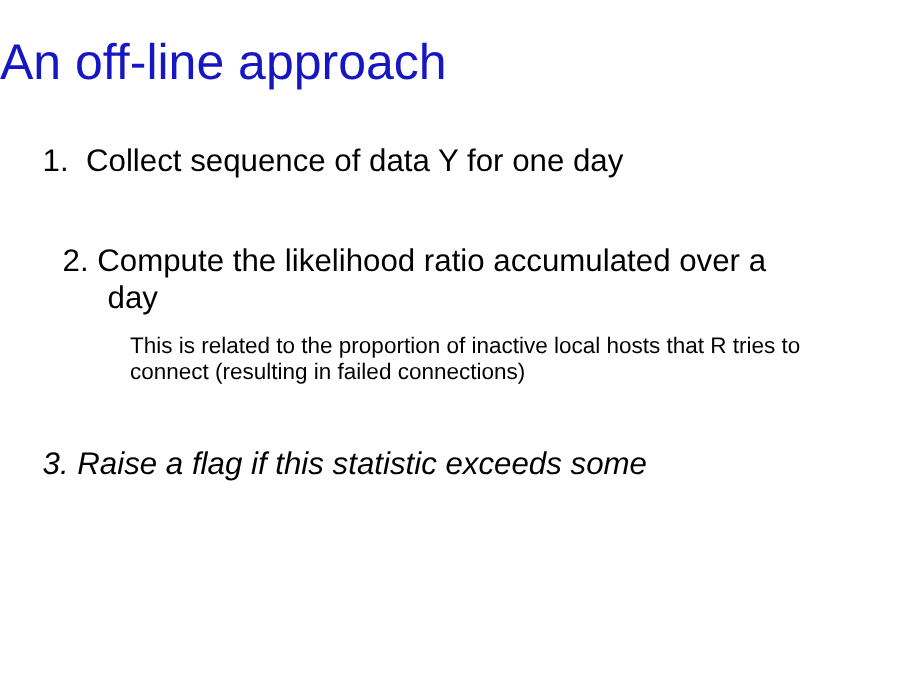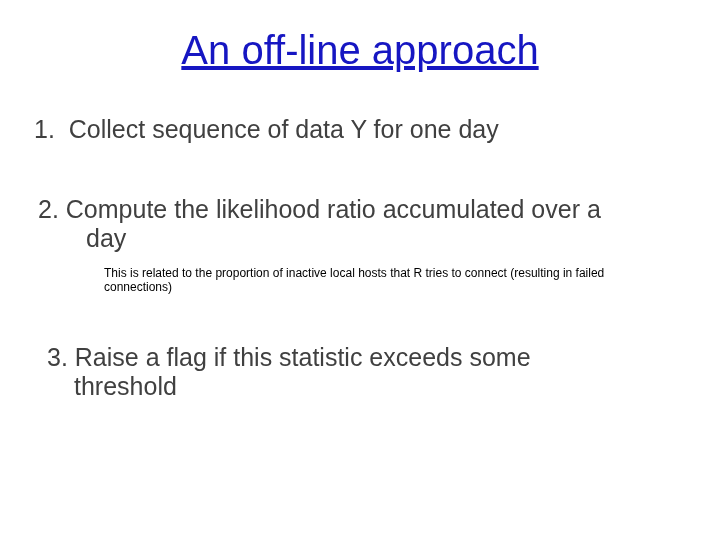--- a/index.html
+++ b/index.html
@@ -15,69 +15,68 @@
     width: 720px;
     height: 540px;
     position: relative;
     box-sizing: border-box;
   }
   .title {
     position: absolute;
     top: 28px;
     left: 0;
     width: 720px;
-    text-align: center;
     font-size: 40px;
     font-weight: 400;
     letter-spacing: 0px;
-    text-decoration: underline;
   }
   .body {
     position: absolute;
     top: 115px;
     left: 34px;
     width: 652px;
   }
   .item {
     font-size: 25px;
     line-height: 1.18;
     margin-bottom: 8px;
-    color: #404040;
+    color: #000000;
   }
   .item .text-line {
     display: block;
   }
   .item-1 {
     margin-bottom: 50px;
   }
   .item-1 .line1 {
     margin-left: 0;
   }
   .item-1 .line2 {
     margin-left: 40px;
   }
   .item-2 {
     margin-bottom: 12px;
   }
   .item-2 .line1 {
-    margin-left: 4px;
+    margin-left: 16px;
   }
   .item-2 .line2 {
     margin-left: 52px;
   }
   .sub {
-    font-size: 12px;
+    font-size: 18px;
     line-height: 1.22;
     margin-left: 70px;
     margin-bottom: 48px;
     width: 560px;
     color: #000000;
   }
   .item-3 .line1 {
-    margin-left: 13px;
+    margin-left: 0;
+    font-style: italic;
   }
   .item-3 .line2 {
     margin-left: 40px;
   }
 </style>
 </head>
 <body>
 
 <div class="slide">
 
@@ -100,17 +99,16 @@
 
     <div class="sub">
       <span class="text-line">This is related to the proportion of inactive local hosts that R tries to</span>
       <span class="text-line">connect (resulting in failed connections)</span>
     </div>
 
     <div class="item item-3">
       <span class="text-line line1">
         <span>3.</span> <span>Raise a flag if this statistic exceeds some</span>
       </span>
-      <span class="text-line line2">threshold</span>
     </div>
 
   </div>
 </div>
 
 </body></html>

